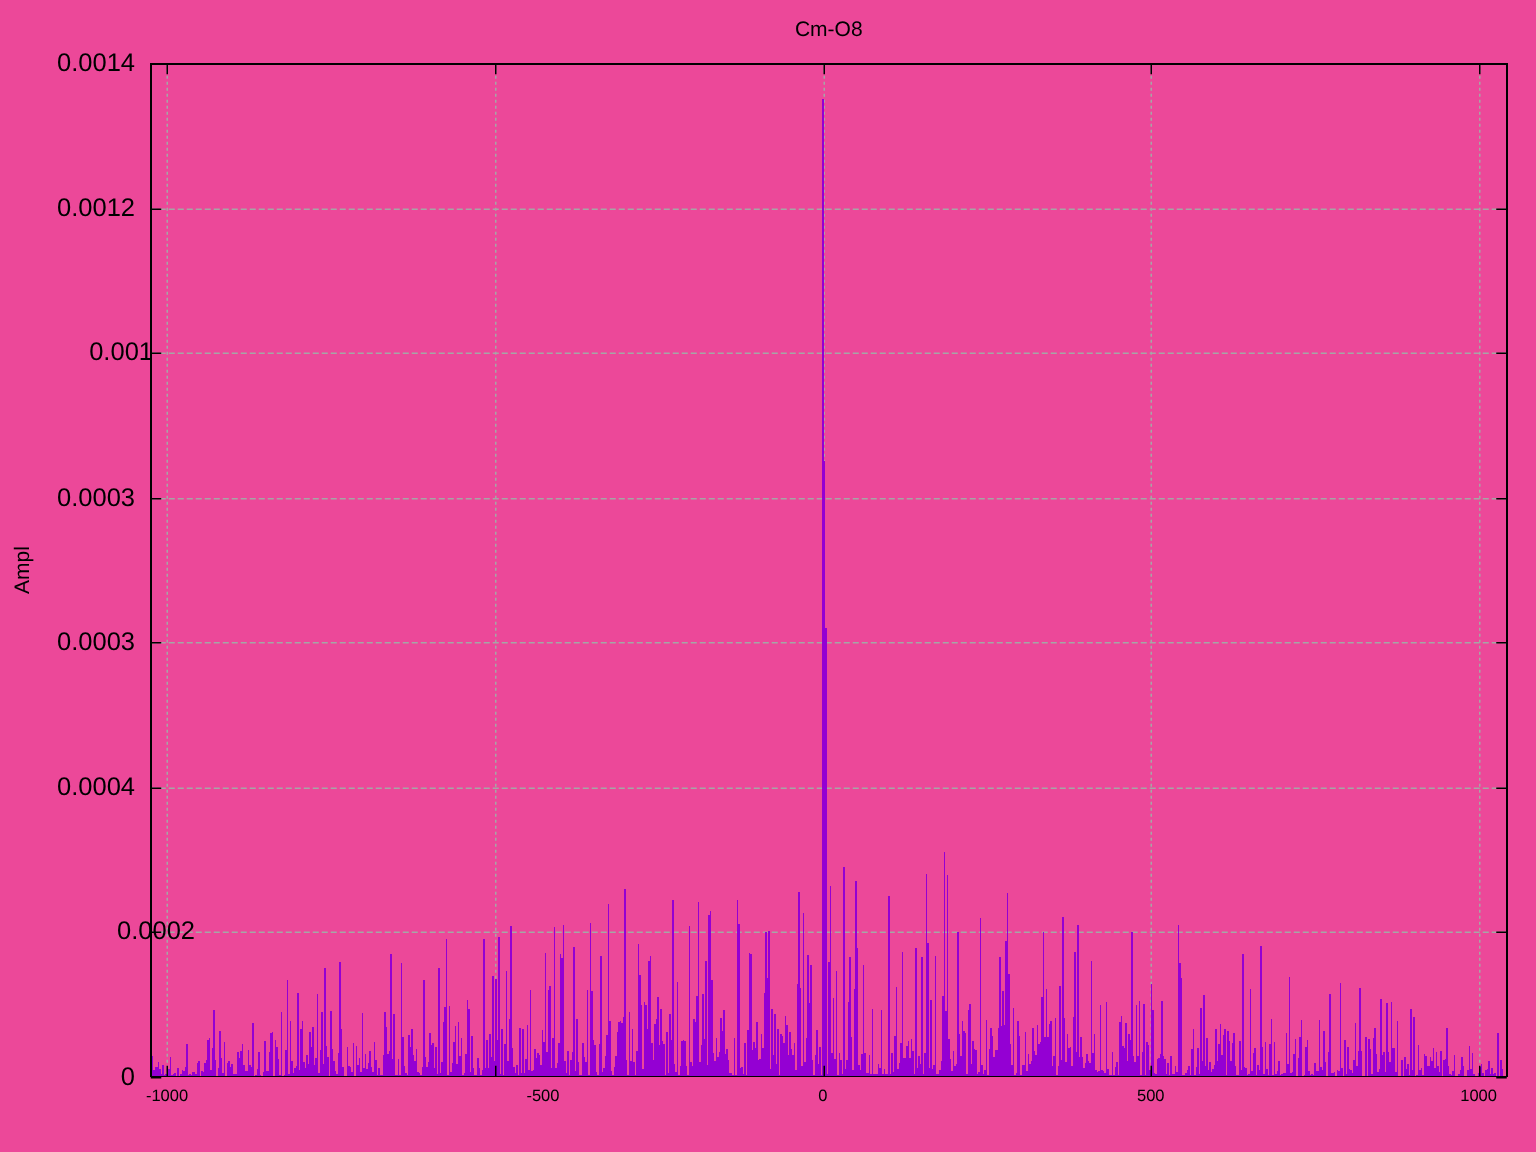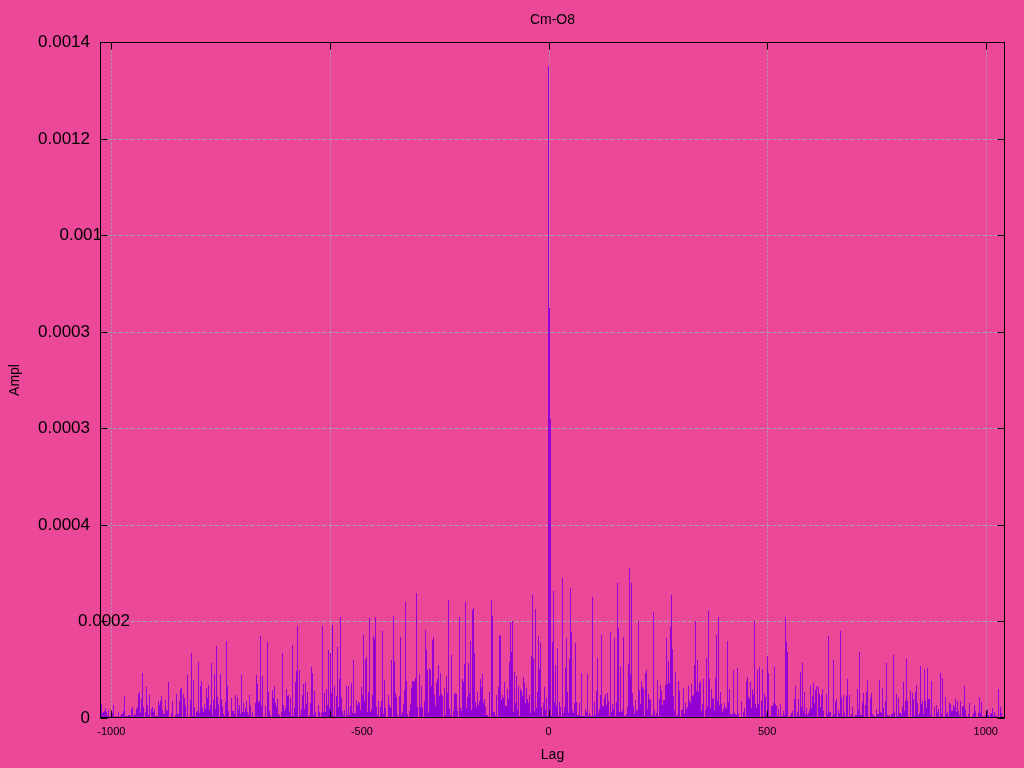--- a/index.html
+++ b/index.html
@@ -70,21 +70,20 @@
       <line x1="1004.5" y1="332.5" x2="997.5" y2="332.5" stroke="#000000"></line>
       <line x1="100.5" y1="235.5" x2="107.5" y2="235.5" stroke="#000000"></line>
       <line x1="1004.5" y1="235.5" x2="997.5" y2="235.5" stroke="#000000"></line>
       <line x1="100.5" y1="139.5" x2="107.5" y2="139.5" stroke="#000000"></line>
       <line x1="1004.5" y1="139.5" x2="997.5" y2="139.5" stroke="#000000"></line>
       <line x1="100.5" y1="42.5" x2="107.5" y2="42.5" stroke="#000000"></line>
       <line x1="1004.5" y1="42.5" x2="997.5" y2="42.5" stroke="#000000"></line>
     </svg>
   <div class="chart-title">Cm-O8</div>
   <div class="y-axis-title">Ampl</div>
-  <div class="x-axis-title">Lag</div>
   <div id="tick-labels">
       <span class="ytick" style="top: 711px;">0</span>
       <span class="ytick" style="top: 614.429px; margin-left: 40px;">0.0002</span>
       <span class="ytick" style="top: 517.857px;">0.0004</span>
       <span class="ytick" style="top: 421.286px;">0.0003</span>
       <span class="ytick" style="top: 324.714px;">0.0003</span>
       <span class="ytick" style="top: 228.143px; margin-left: 12px;">0.001</span>
       <span class="ytick" style="top: 131.571px;">0.0012</span>
       <span class="ytick" style="top: 35px;">0.0014</span>
       <span class="xtick" style="left: 111.367px;">-1000</span>

